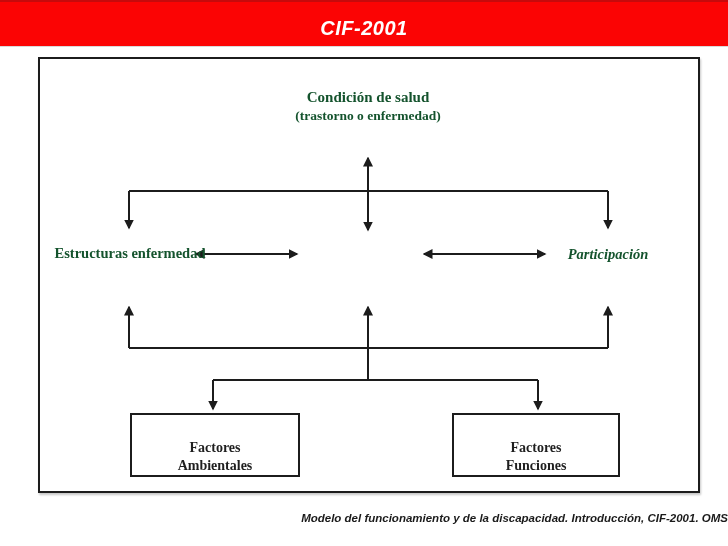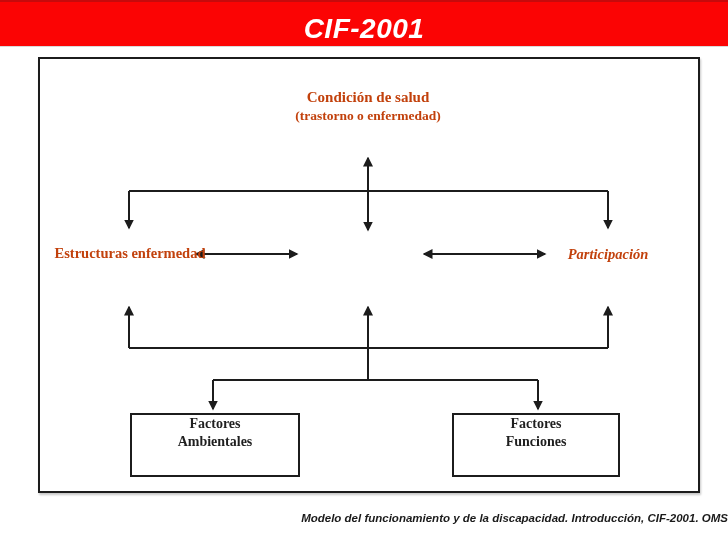--- a/index.html
+++ b/index.html
@@ -20,21 +20,21 @@
     width: 728px; height: 46px;
     background: #fb0404;
     border-top: 2px solid #c70a0c;
     box-sizing: border-box;
     box-shadow: 0 1px 0 #d9d9d9;
     display: flex; align-items: center; justify-content: center;
   }
   .header .title {
     font-family: "Liberation Sans", sans-serif;
     font-weight: 700; font-style: italic;
-    font-size: 28px; letter-spacing: 0.5px;
+    font-size: 20px; letter-spacing: 0.5px;
     color: #ffffff;
     margin-top: 9px;
   }
   
   .frame {
     position: absolute; left: 38px; top: 57px;
     width: 662px; height: 436px;
     box-sizing: border-box;
     border: 2px solid #1c1c1c;
     background: #ffffff;
@@ -44,38 +44,38 @@
   svg.connectors {
     position: absolute; left: 0; top: 0;
     width: 728px; height: 546px;
     pointer-events: none;
   }
   svg.connectors line { stroke: #1c1c1c; stroke-width: 2; }
   
   .label {
     position: absolute;
     text-align: center;
-    color: #c2410c;
+    color: #14532d;
     font-weight: 700;
   }
   .label .l1 { font-size: 15px; line-height: 19px; }
   .label .l2 { font-size: 13.5px; line-height: 17px; }
   .node { font-size: 14.5px; line-height: 19px; }
   .lbl-health        { left: 238px; top: 88px;  width: 260px; }
   .lbl-bodyfunctions { left: 30px;  top: 244px; width: 200px; }
   .lbl-activities    { left: 318px; top: 245px; width: 100px; }
   .lbl-participation { left: 545px; top: 245px; width: 126px; font-style: italic; }
   
   .factor-box {
     position: absolute; top: 413px; height: 64px;
     box-sizing: border-box;
     border: 2px solid #1c1c1c;
     background: #ffffff;
     display: flex; flex-direction: column;
-    align-items: center; justify-content: flex-start;
+    align-items: center; justify-content: flex-end;
     color: #1f1f1f; font-weight: 700;
     font-size: 14px; line-height: 18px;
     text-align: center;
   }
   .factor-box.env      { left: 130px; width: 170px; }
   .factor-box.personal { left: 452px; width: 168px; }
   
   .footer {
     position: absolute; right: 0; top: 512px;
     font-family: "Liberation Sans", sans-serif;

